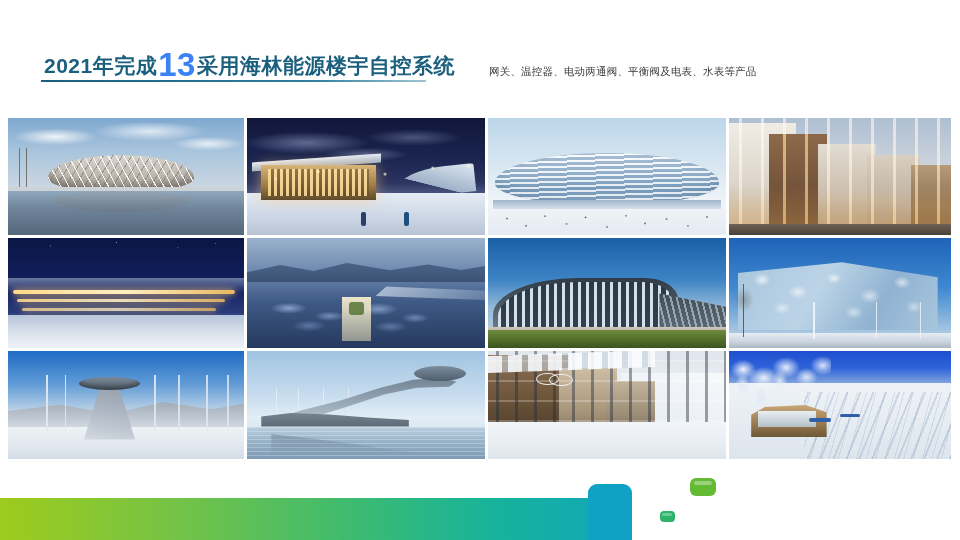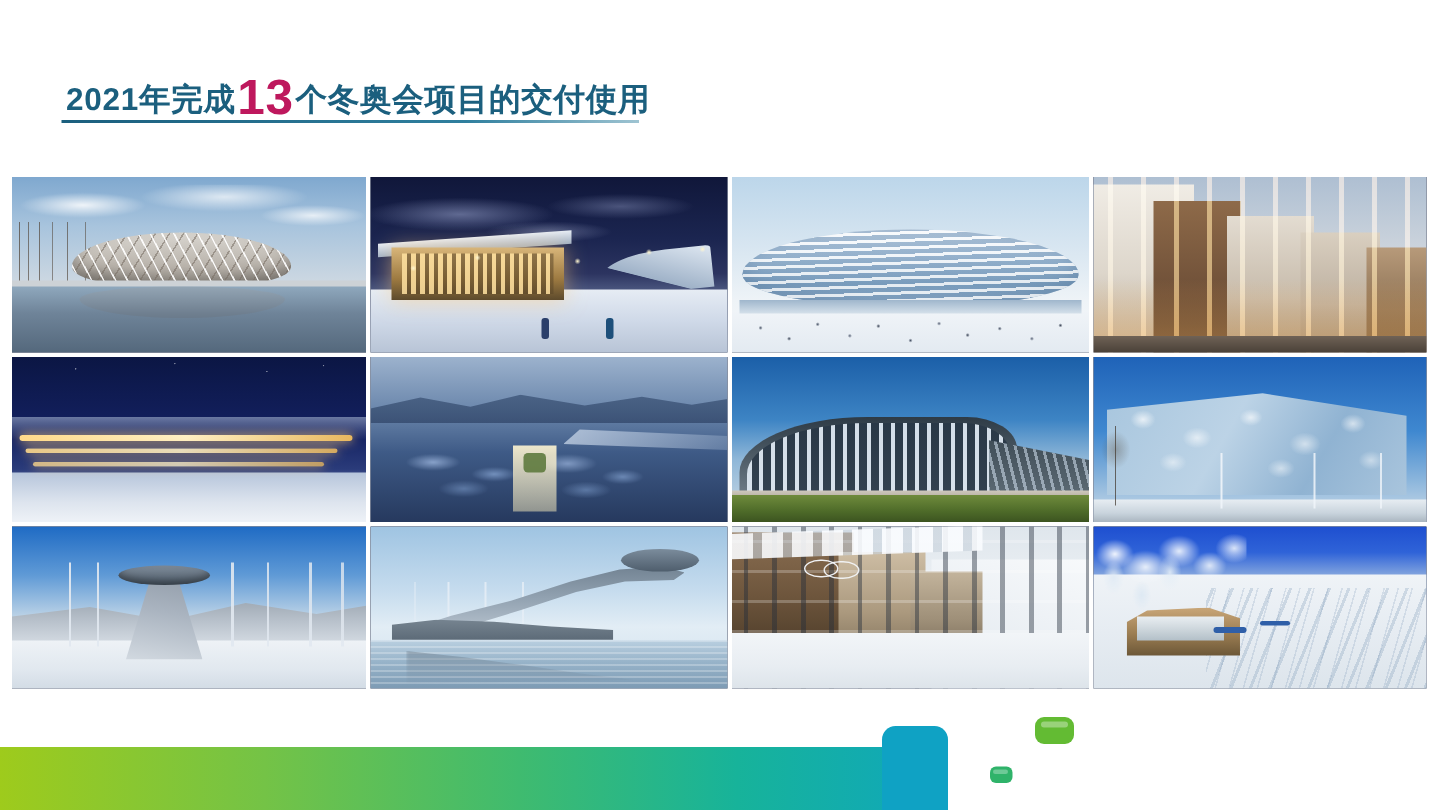--- a/index.html
+++ b/index.html
@@ -10,21 +10,21 @@
   }
   .slide{position:absolute;inset:0;background:#fff;}
 
   
   .header{position:absolute;left:0;top:0;width:960px;height:118px;}
   .title{
     position:absolute;left:44px;top:48px;
     font-size:21px;font-weight:bold;color:#1b5f7e;
     letter-spacing:.5px;white-space:nowrap;line-height:1;
   }
-  .title .big{font-size:33px;font-weight:bold;color:#be185d;vertical-align:-3px;padding:0 1px;}
+  .title .big{font-size:33px;font-weight:bold;color:#3b82f6;vertical-align:-3px;padding:0 1px;}
   .title-underline{
     position:absolute;left:41px;top:80px;width:385px;height:2px;
     background:linear-gradient(90deg,#1b5f7e 0%,#2f7f9e 70%,#9fc4d2 100%);
   }
   .subtext{
     position:absolute;left:489px;top:60px;width:352px;
     font-size:10.5px;color:#3a3a3a;line-height:22px;
     letter-spacing:.2px;
   }
 
@@ -359,25 +359,26 @@
     background:rgba(255,255,255,.3);border-radius:2px;}
 </style>
 </head>
 <body>
 
 <div class="slide">
 
   <div class="header">
 
     <div class="title">
-      <span>2021年完成</span><span class="big">13</span><span>个冬奥会项目的交付使用</span>
+      <span>2021年完成</span><span class="big">13</span><span>采用海林能源楼宇自控系统</span>
     </div>
     <div class="title-underline"></div>
 
     <div class="subtext">
+      <div>网关、温控器、电动两通阀、平衡阀及电表、水表等产品</div>
     </div>
 
   </div>
 
   <div class="grid">
 
     <div class="cell c1">
       <div class="scene">
           <div class="sky"></div>
           <div class="clouds"></div>

